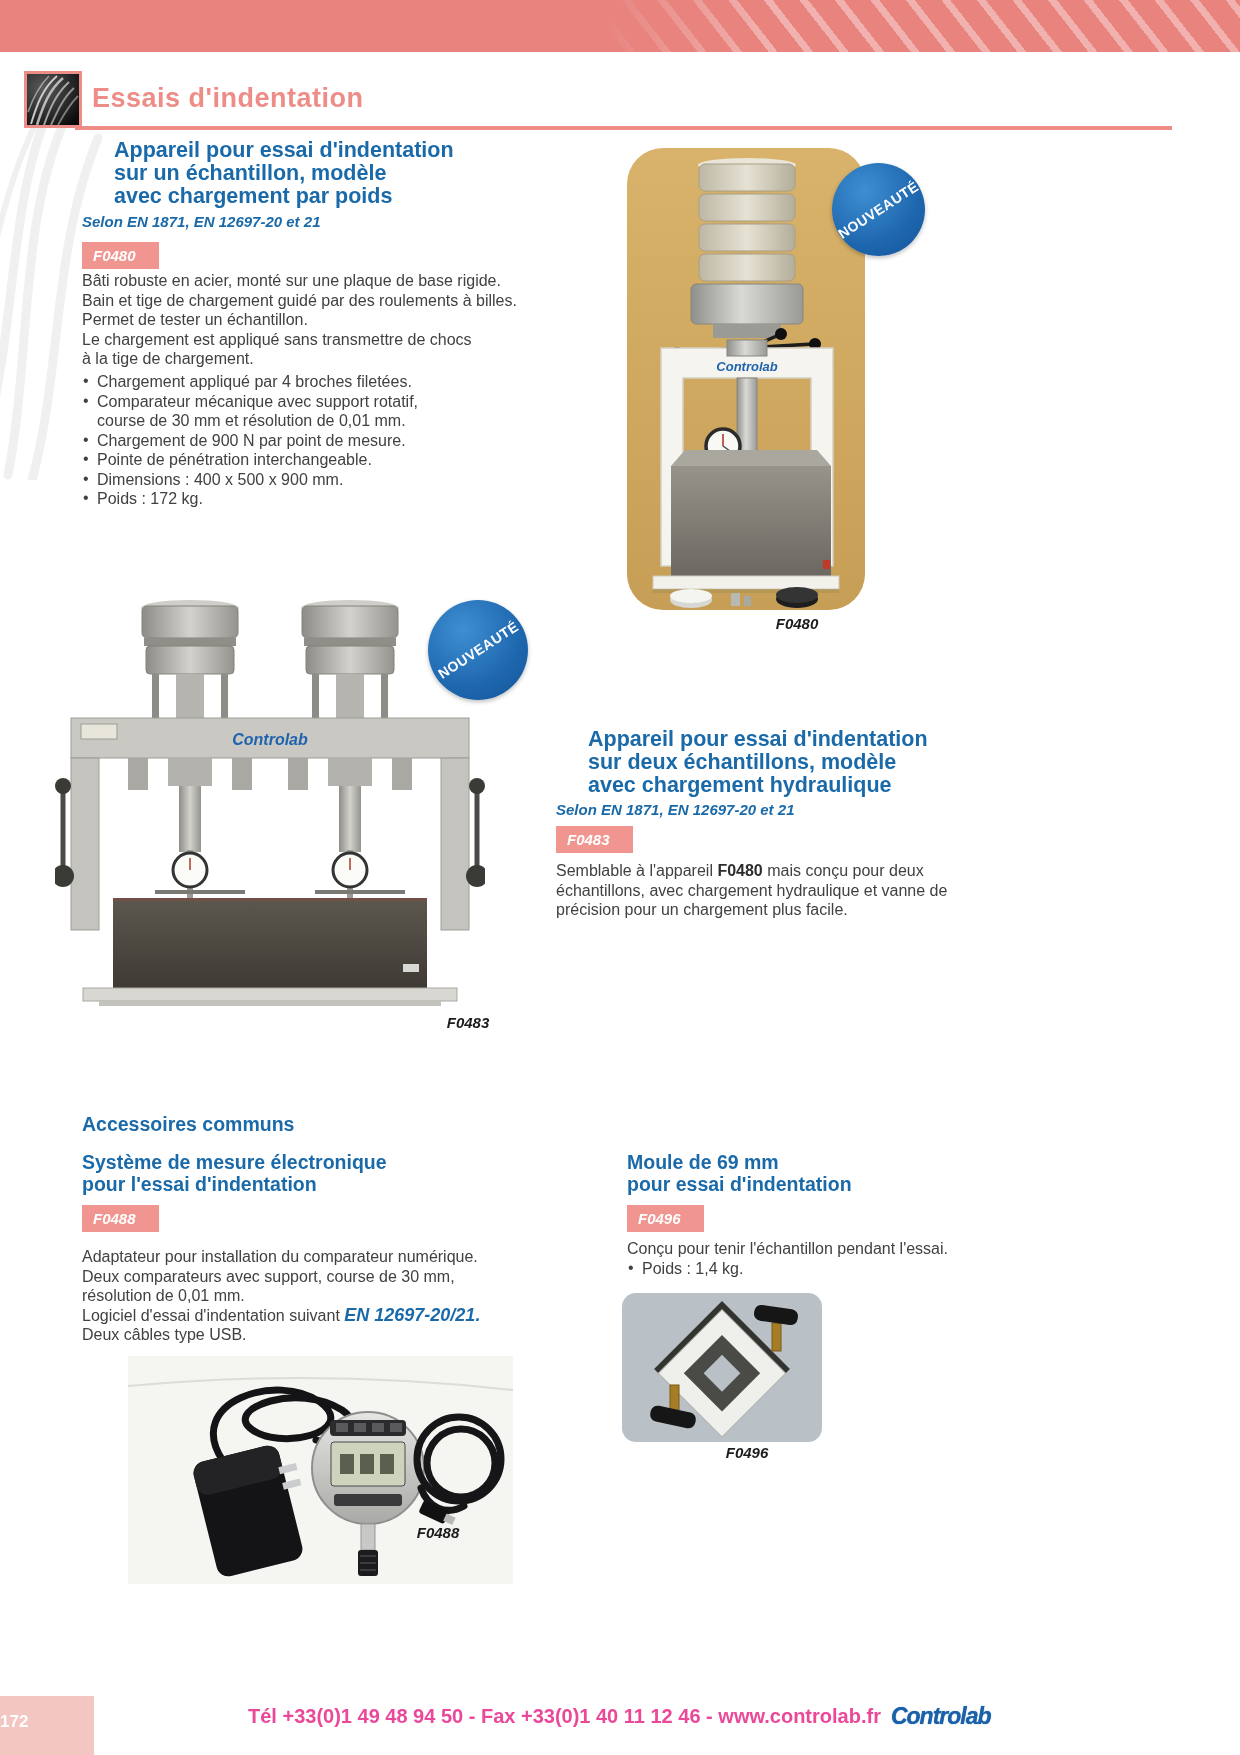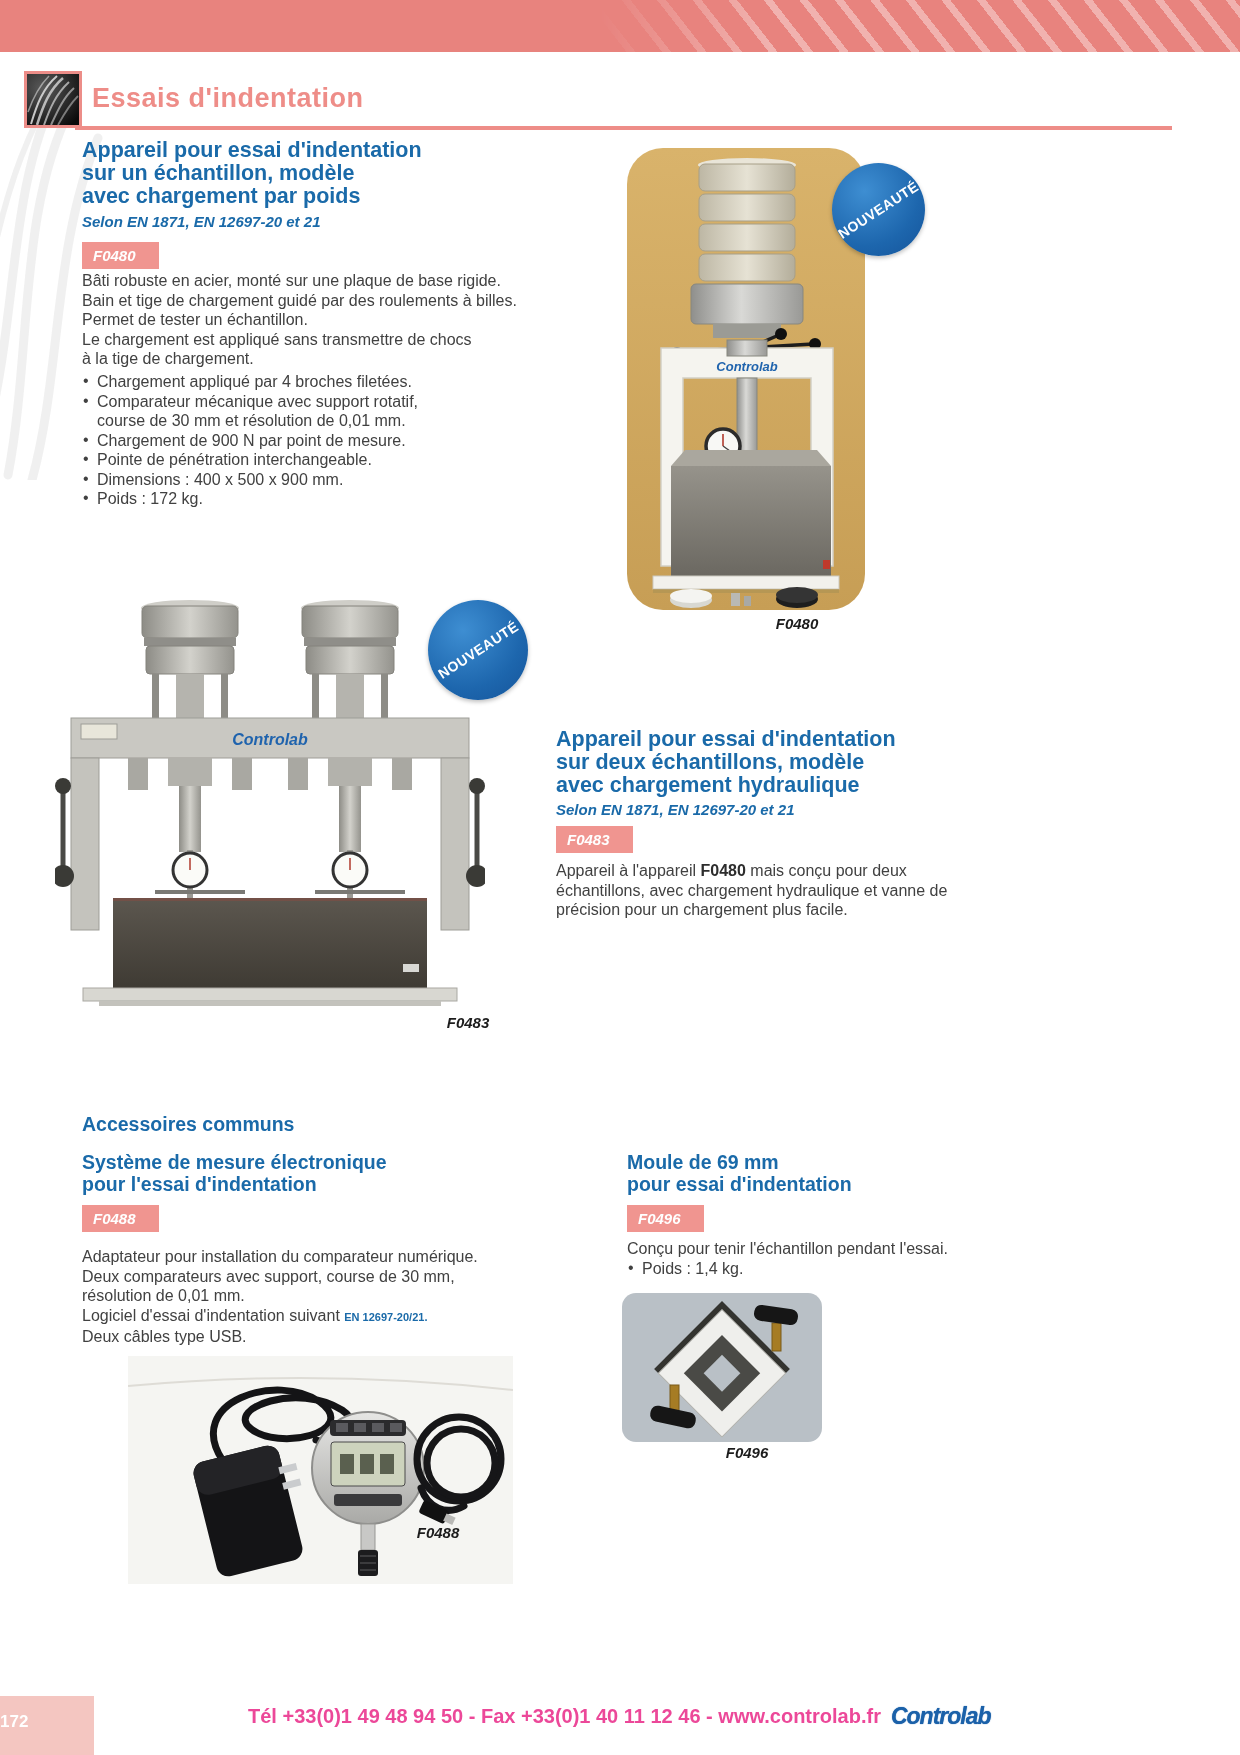--- a/index.html
+++ b/index.html
@@ -13,33 +13,33 @@
       -webkit-mask-image:linear-gradient(to right,transparent 0,#000 170px);
       mask-image:linear-gradient(to right,transparent 0,#000 170px);}
   .leftdeco{position:absolute;left:0;top:50px;opacity:.65;}
   .tirebox{position:absolute;left:24px;top:71px;width:58px;height:57px;border:3px solid #ec8d88;
       box-sizing:border-box;background:#111;}
   .tirebox svg{display:block;width:100%;height:100%;}
   .pagetitle{position:absolute;left:92px;top:83px;font-size:27px;font-weight:bold;color:#ee8d88;letter-spacing:.5px;white-space:nowrap;}
   .headrule{position:absolute;left:75px;top:126px;width:1097px;height:4px;background:#ee8d88;}
 
   
-  .h2{position:absolute;font-size:21.5px;font-weight:bold;color:#1a6aa9;line-height:23px;white-space:nowrap;}
+  .h2{position:absolute;font-size:21.5px;font-weight:bold;color:#1a6aa9;line-height:23px;white-space:nowrap;margin-left:32px;}
   .h3{position:absolute;font-size:19.5px;font-weight:bold;color:#1a6aa9;line-height:22px;white-space:nowrap;}
   .std{position:absolute;font-size:15px;font-weight:bold;font-style:italic;color:#1a6aa9;white-space:nowrap;}
   .codebadge{position:absolute;width:66px;height:27px;background:#f09590;color:#fff;
       font-size:15px;font-weight:bold;font-style:italic;line-height:27px;padding-left:11px;box-sizing:content-box;}
   .body{position:absolute;font-size:16px;color:#414141;line-height:19.5px;}
   .body div{white-space:nowrap;}
   ul.bullets{list-style:none;margin:0;padding:0;}
   ul.bullets li{position:relative;padding-left:15px;white-space:pre-line;}
   ul.bullets li::before{content:"•";position:absolute;left:1px;top:-1px;color:#414141;}
   .caption{position:absolute;font-size:15px;font-weight:bold;font-style:italic;color:#1c1c1c;text-align:center;}
   .ref-bold{font-weight:bold;color:#2d2d2d;}
-  .ref-blue{font-weight:bold;color:#1a6aa9;font-size:11px;}
+  .ref-blue{font-weight:bold;font-style:italic;color:#1a6aa9;font-size:18px;}
 
   
   .photo{position:absolute;overflow:hidden;}
   .photo svg{display:block;}
   .photo-f0480{left:627px;top:148px;width:238px;height:462px;border-radius:36px;}
   .photo-f0483{left:55px;top:540px;width:430px;height:468px;}
   .photo-f0488{left:128px;top:1356px;width:385px;height:228px;}
   .photo-f0496{left:622px;top:1293px;width:200px;height:149px;border-radius:14px;background:#b9c0c6;}
 
   
@@ -279,21 +279,21 @@
 
   <div class="h2" style="left:556px;top:728px;">
     <div>Appareil pour essai d'indentation</div>
     <div>sur deux échantillons, modèle</div>
     <div>avec chargement hydraulique</div>
   </div>
   <div class="std" style="left:556px;top:801px;">Selon EN 1871, EN 12697-20 et 21</div>
   <div class="codebadge" style="left:556px;top:826px;">F0483</div>
   <div class="body" style="left:556px;top:861px;width:392px;">
     <p style="margin:0;white-space:normal;">
-      <span>Appareil à l'appareil </span><span class="ref-bold">F0480</span><span> mais conçu pour deux échantillons, avec chargement hydraulique et vanne de précision pour un chargement plus facile.</span>
+      <span>Semblable à l'appareil </span><span class="ref-bold">F0480</span><span> mais conçu pour deux échantillons, avec chargement hydraulique et vanne de précision pour un chargement plus facile.</span>
     </p>
   </div>
 
   <div class="h3" style="left:82px;top:1113px;">Accessoires communs</div>
 
   <div class="h3" style="left:82px;top:1151px;">
     <div>Système de mesure électronique</div>
     <div>pour l'essai d'indentation</div>
   </div>
   <div class="codebadge" style="left:82px;top:1205px;">F0488</div>

